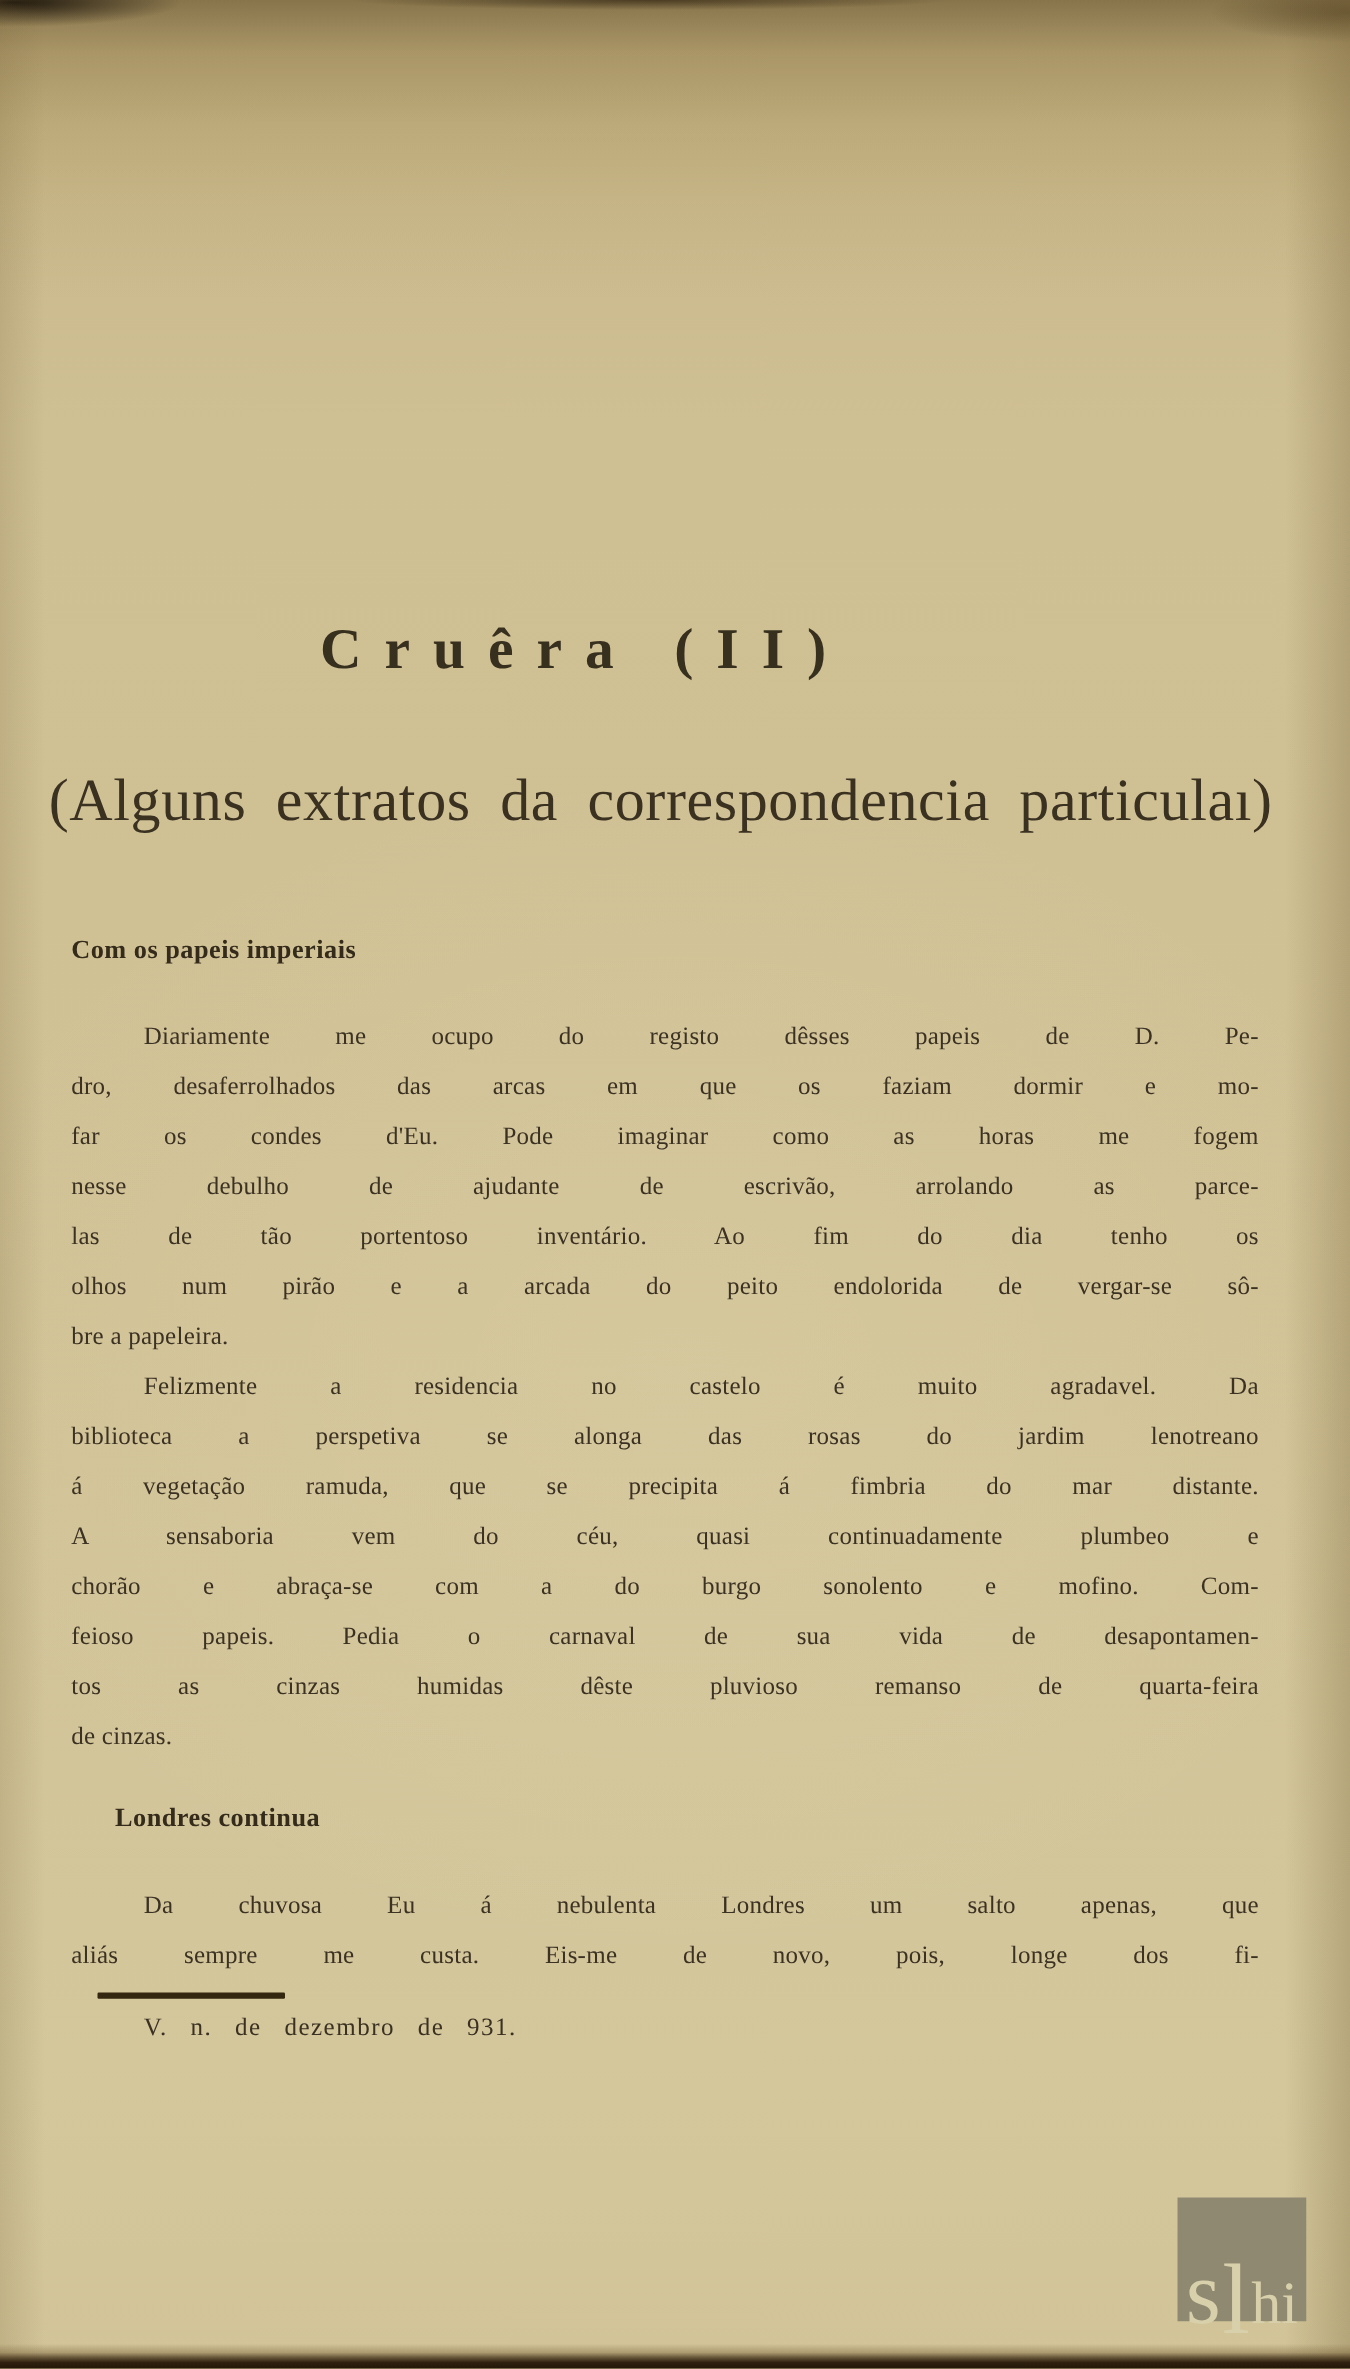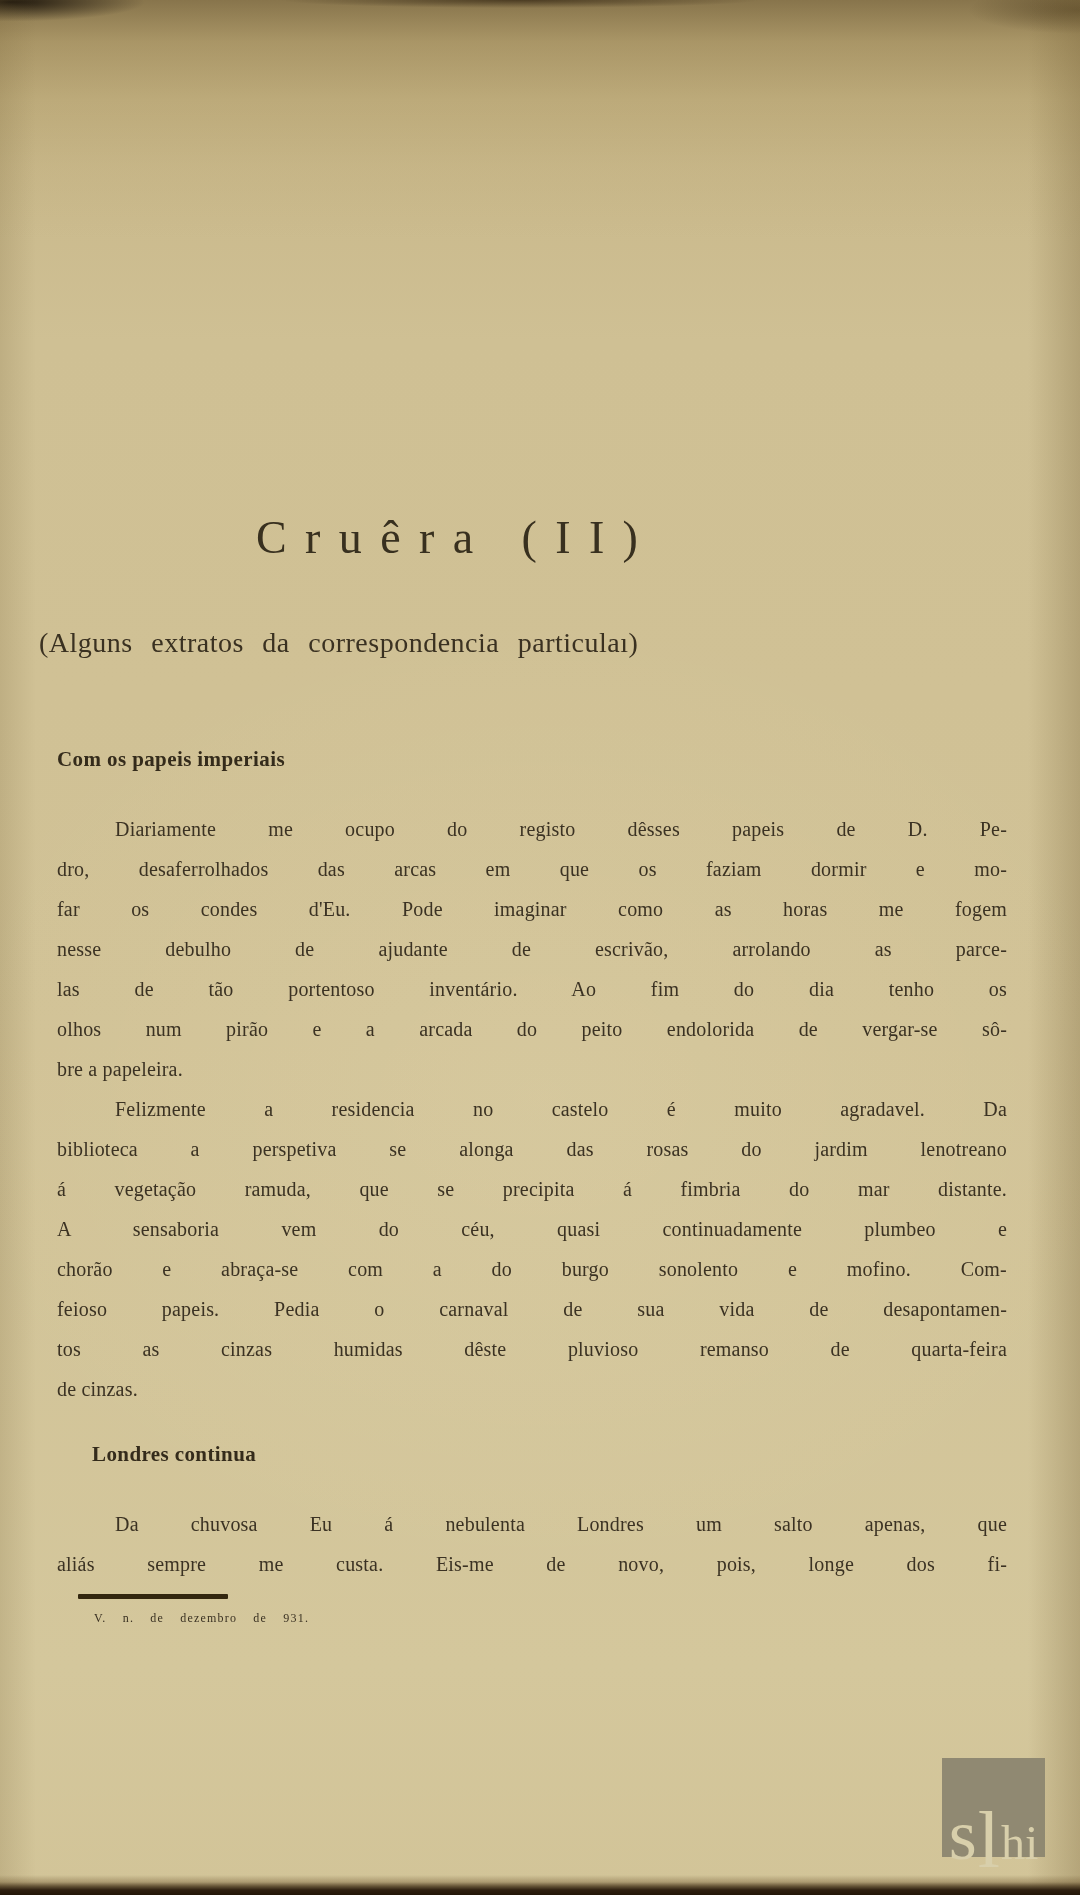--- a/index.html
+++ b/index.html
@@ -33,28 +33,28 @@
   .right-vignette {
     position: absolute; top: 0; right: 0; width: 52px; height: 100%; pointer-events: none;
     background: linear-gradient(270deg, rgba(112,92,50,0.30), rgba(112,92,50,0) 100%);
   }
   .left-vignette {
     position: absolute; top: 0; left: 0; width: 36px; height: 100%; pointer-events: none;
     background: linear-gradient(90deg, rgba(112,92,50,0.18), rgba(112,92,50,0) 100%);
   }
 
   .title {
-    position: absolute; top: 511px; left: 256px;
-    font-size: 46px; font-weight: 400; letter-spacing: 0.40em;
+    position: absolute; top: 492px; left: 256px;
+    font-size: 46px; font-weight: 700; letter-spacing: 0.40em;
     color: #38301f; white-space: nowrap;
   }
   .subtitle {
     position: absolute; top: 613px; left: 39px;
-    font-size: 28px; word-spacing: 11px; letter-spacing: 0.5px;
-    color: #3a3121; white-space: nowrap; margin-top: 14px;
+    font-size: 48px; word-spacing: 11px; letter-spacing: 0.5px;
+    color: #3a3121; white-space: nowrap;
   }
   .content { position: absolute; top: 744px; left: 57px; width: 950px; }
   .sec-heading {
     margin: 0; font-size: 21px; font-weight: 700; letter-spacing: 0.4px; color: #342b1b;
     line-height: 31px;
   }
   .sec-heading.first { margin-bottom: 34px; }
   .sec-heading.second { margin-top: 30px; margin-bottom: 34px; margin-left: 35px; }
   .para { margin: 0; }
   .ln {
@@ -63,21 +63,21 @@
     white-space: normal;
   }
   .ln.ind { text-indent: 58px; }
   .ln.end { text-align-last: left; }
 
   .footnote-rule {
     margin: 10px 0 0 21px; width: 150px; height: 5px;
     background: #33270f; border-radius: 1px;
   }
   .footnote-text {
-    margin: 12px 0 0 37px; font-size: 12px; color: #3a3122;
+    margin: 12px 0 0 58px; font-size: 20px; color: #3a3122;
     letter-spacing: 1.2px; word-spacing: 12px;
   }
 
   .watermark {
     position: absolute; left: 942px; top: 1758px; width: 103px; height: 99px;
     background: rgba(140,134,112,0.95);
     display: flex; align-items: baseline; justify-content: center;
     padding-top: 0; box-sizing: border-box;
     color: #d8cfab;
   }

